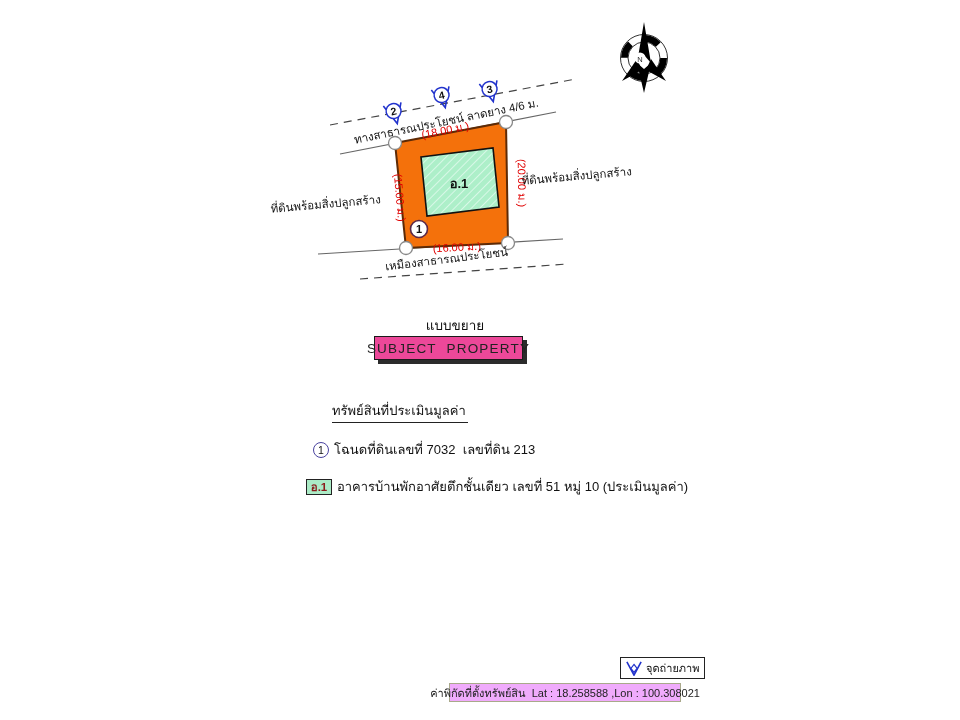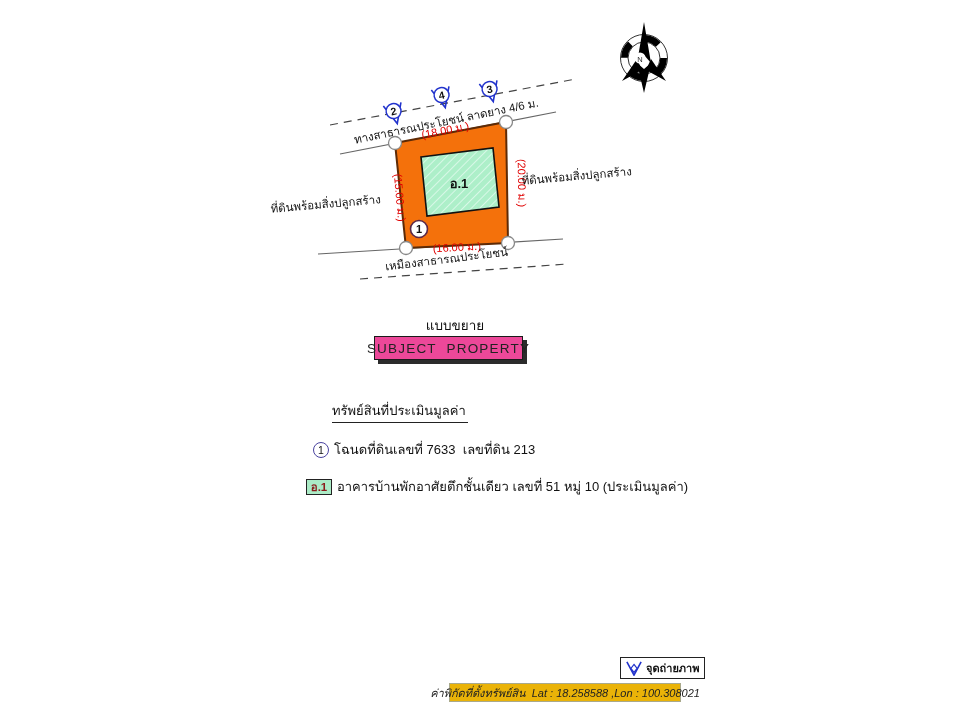--- a/index.html
+++ b/index.html
@@ -24,25 +24,25 @@
   .item2{left:306px;top:476px;}
   .circle-marker{display:inline-flex;align-items:center;justify-content:center;
         width:14px;height:14px;border:1.5px solid #4a43a0;border-radius:50%;
         font-size:10.5px;color:#111;flex:0 0 auto;}
   .bldg-chip{display:inline-flex;align-items:center;justify-content:center;
         min-width:20px;height:14px;padding:0 2px;background:#abebc6;border:1.2px solid #222;
         font-size:11.5px;font-weight:bold;color:#8b1a1a;flex:0 0 auto;}
 
   .legend-box{left:620px;top:657px;height:18px;background:#fff;border:1.2px solid #222;
         display:flex;align-items:center;gap:3px;padding:1px 4px;}
-  .legend-box .label{font-size:11px;font-weight:bold;color:#111;white-space:nowrap;}
+  .legend-box .label{font-size:11px;font-weight:normal;color:#111;white-space:nowrap;}
 
-  .coord-bar{left:449px;top:683px;width:230px;height:17px;background:#eab308;
+  .coord-bar{left:449px;top:683px;width:230px;height:17px;background:#f0abfc;
         border:1px solid #a9a98b;display:flex;align-items:center;justify-content:center;
-        font-size:11px;color:#222;white-space:pre;font-style:italic;}
+        font-size:11px;color:#222;white-space:pre;}
 </style>
 </head>
 <body>
 
 <div class="page">
 
   <svg class="abs" style="left:0;top:0" width="960" height="330" viewBox="0 0 960 330">
     <defs>
       <pattern id="hatch" patternUnits="userSpaceOnUse" width="6" height="6" patternTransform="rotate(45)">
         <rect width="6" height="6" fill="#adefc9"></rect>
@@ -116,21 +116,21 @@
   <div class="abs subject-box">
     <span>SUBJECT  PROPERTY</span>
   </div>
 
   <div class="abs assets-heading">
     <span>ทรัพย์สินที่ประเมินมูลค่า</span>
   </div>
 
   <div class="abs asset-item item1">
     <span class="circle-marker">1</span>
-    <span>โฉนดที่ดินเลขที่ 7633  เลขที่ดิน 213</span>
+    <span>โฉนดที่ดินเลขที่ 7032  เลขที่ดิน 213</span>
   </div>
 
   <div class="abs asset-item item2">
     <span class="bldg-chip">อ.1</span>
     <span>อาคารบ้านพักอาศัยตึกชั้นเดียว เลขที่ 51 หมู่ 10 (ประเมินมูลค่า)</span>
   </div>
 
   <div class="abs legend-box">
     <svg width="18" height="16" viewBox="-10 -9 20 18">
       <path d="M-8,-7 L0,8 L8,-7" fill="none" stroke="#2233cc" stroke-width="1.8"></path>

